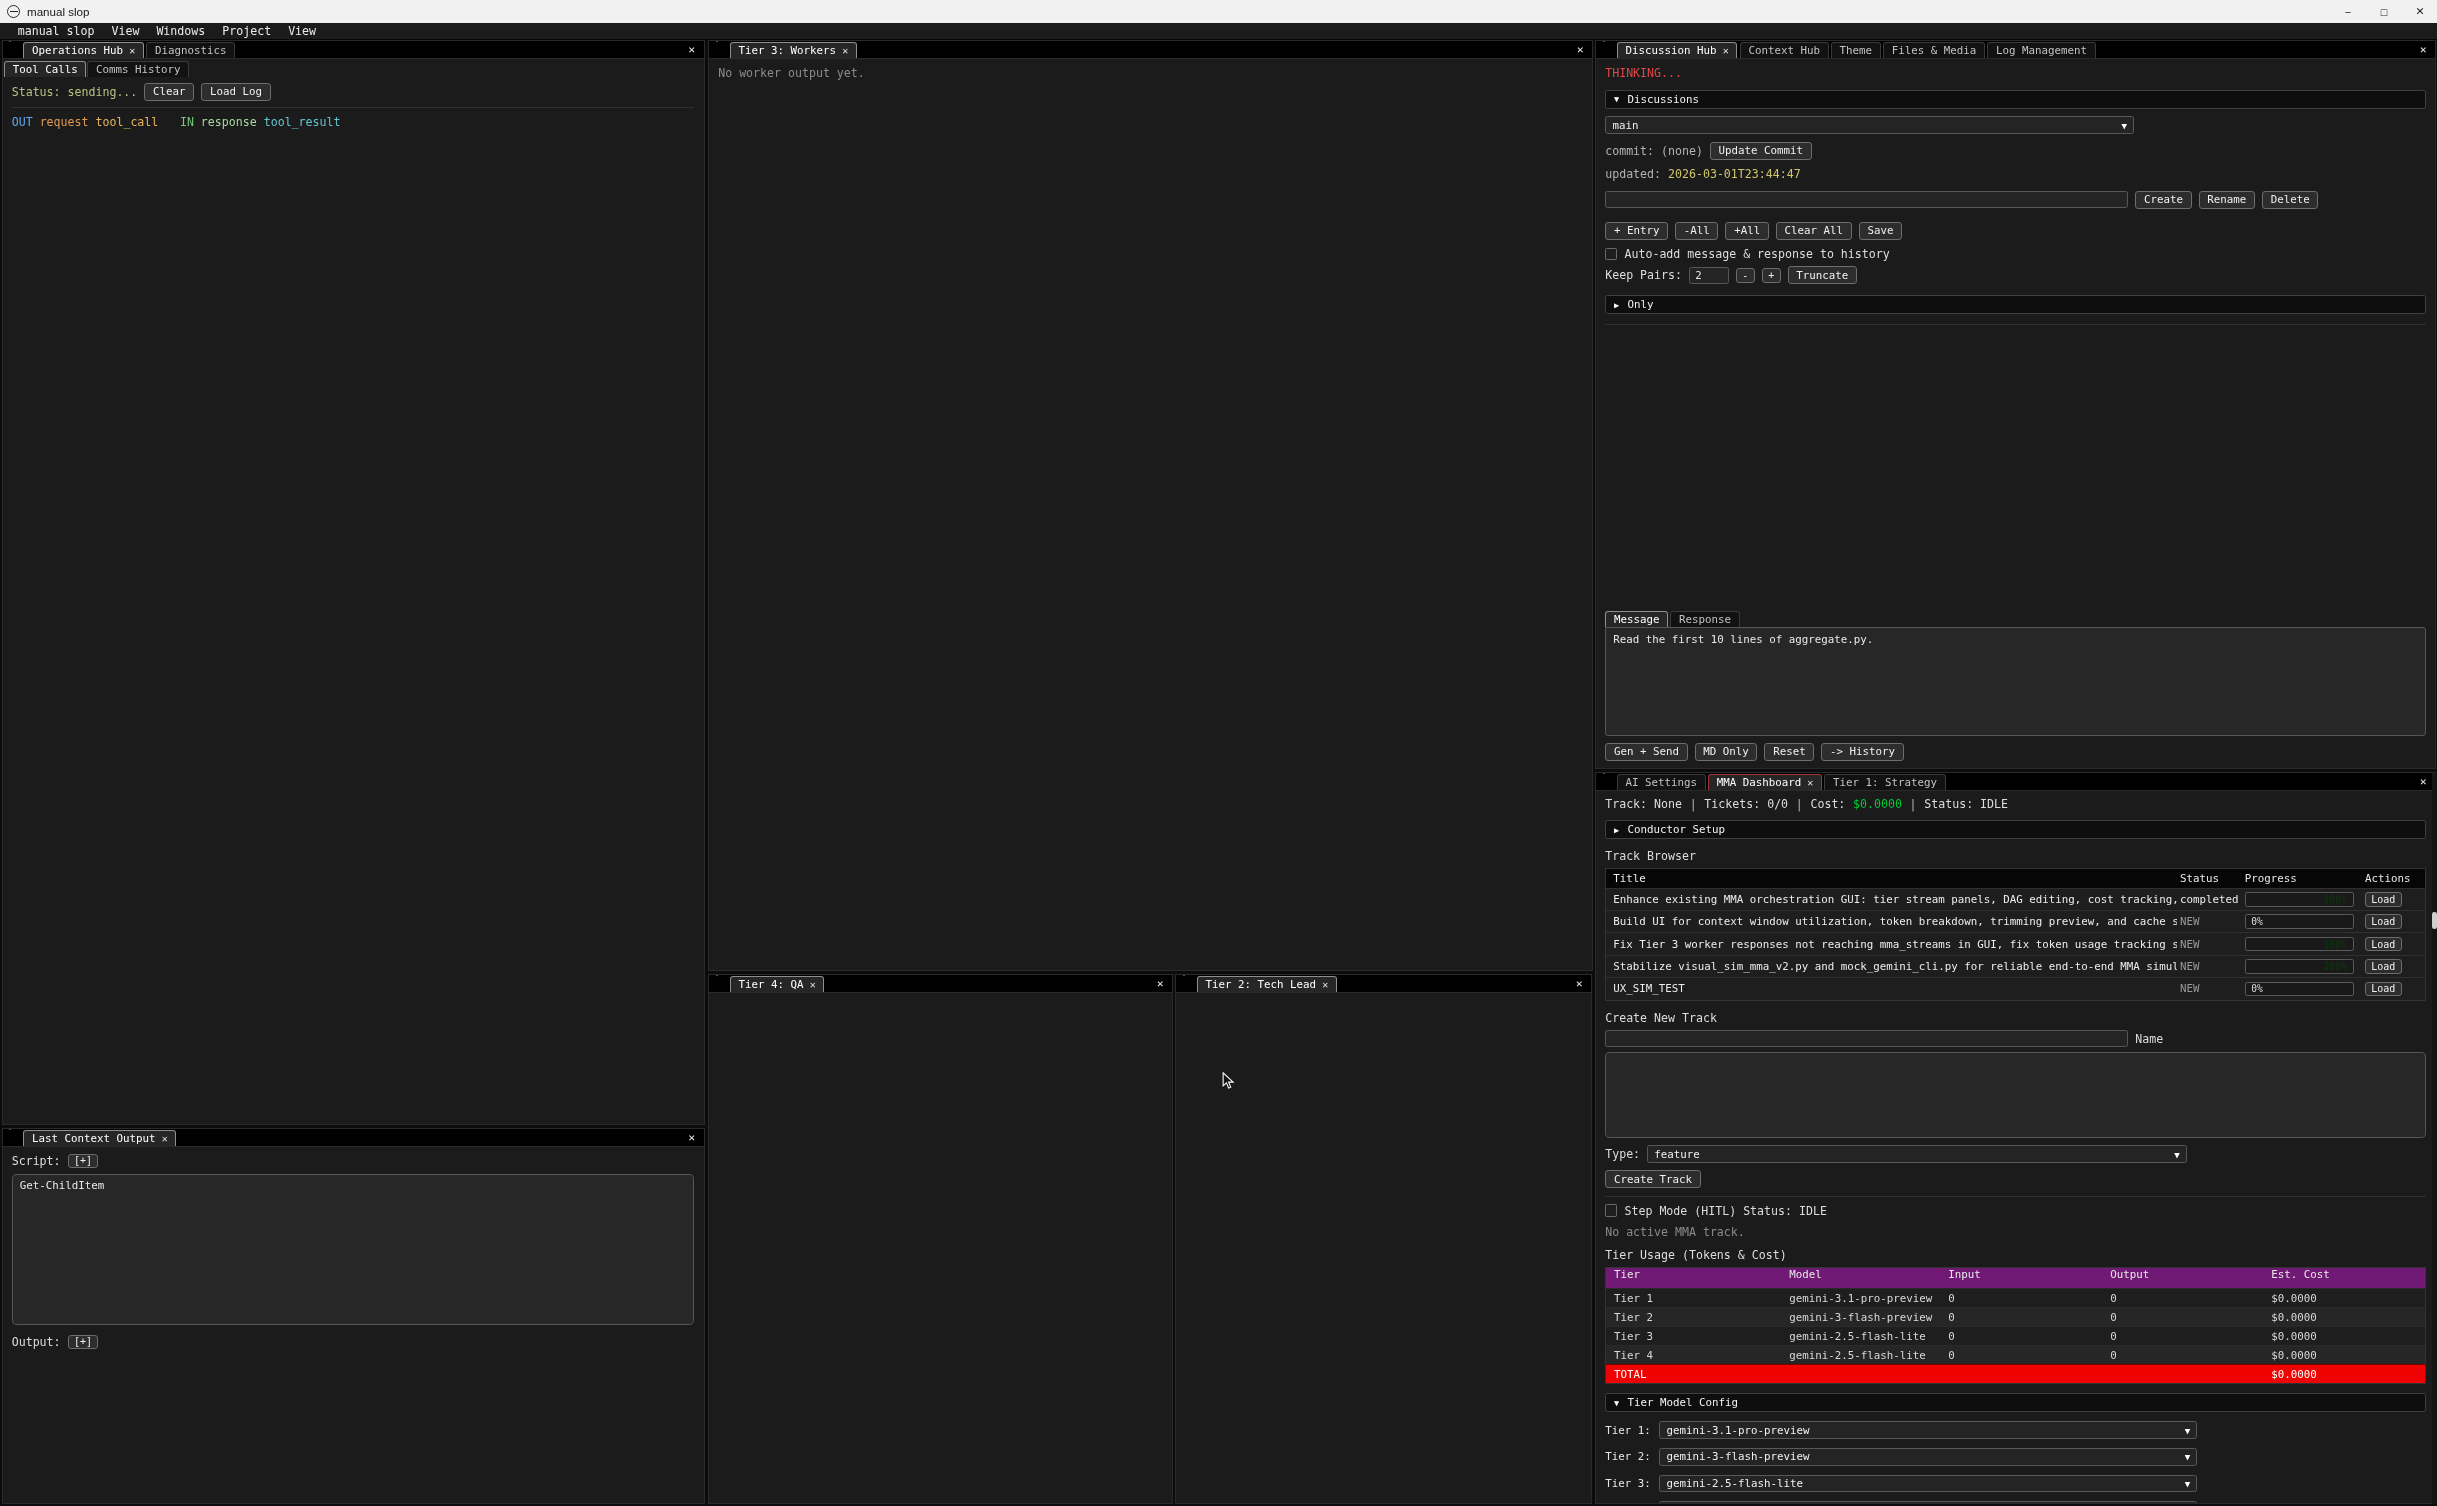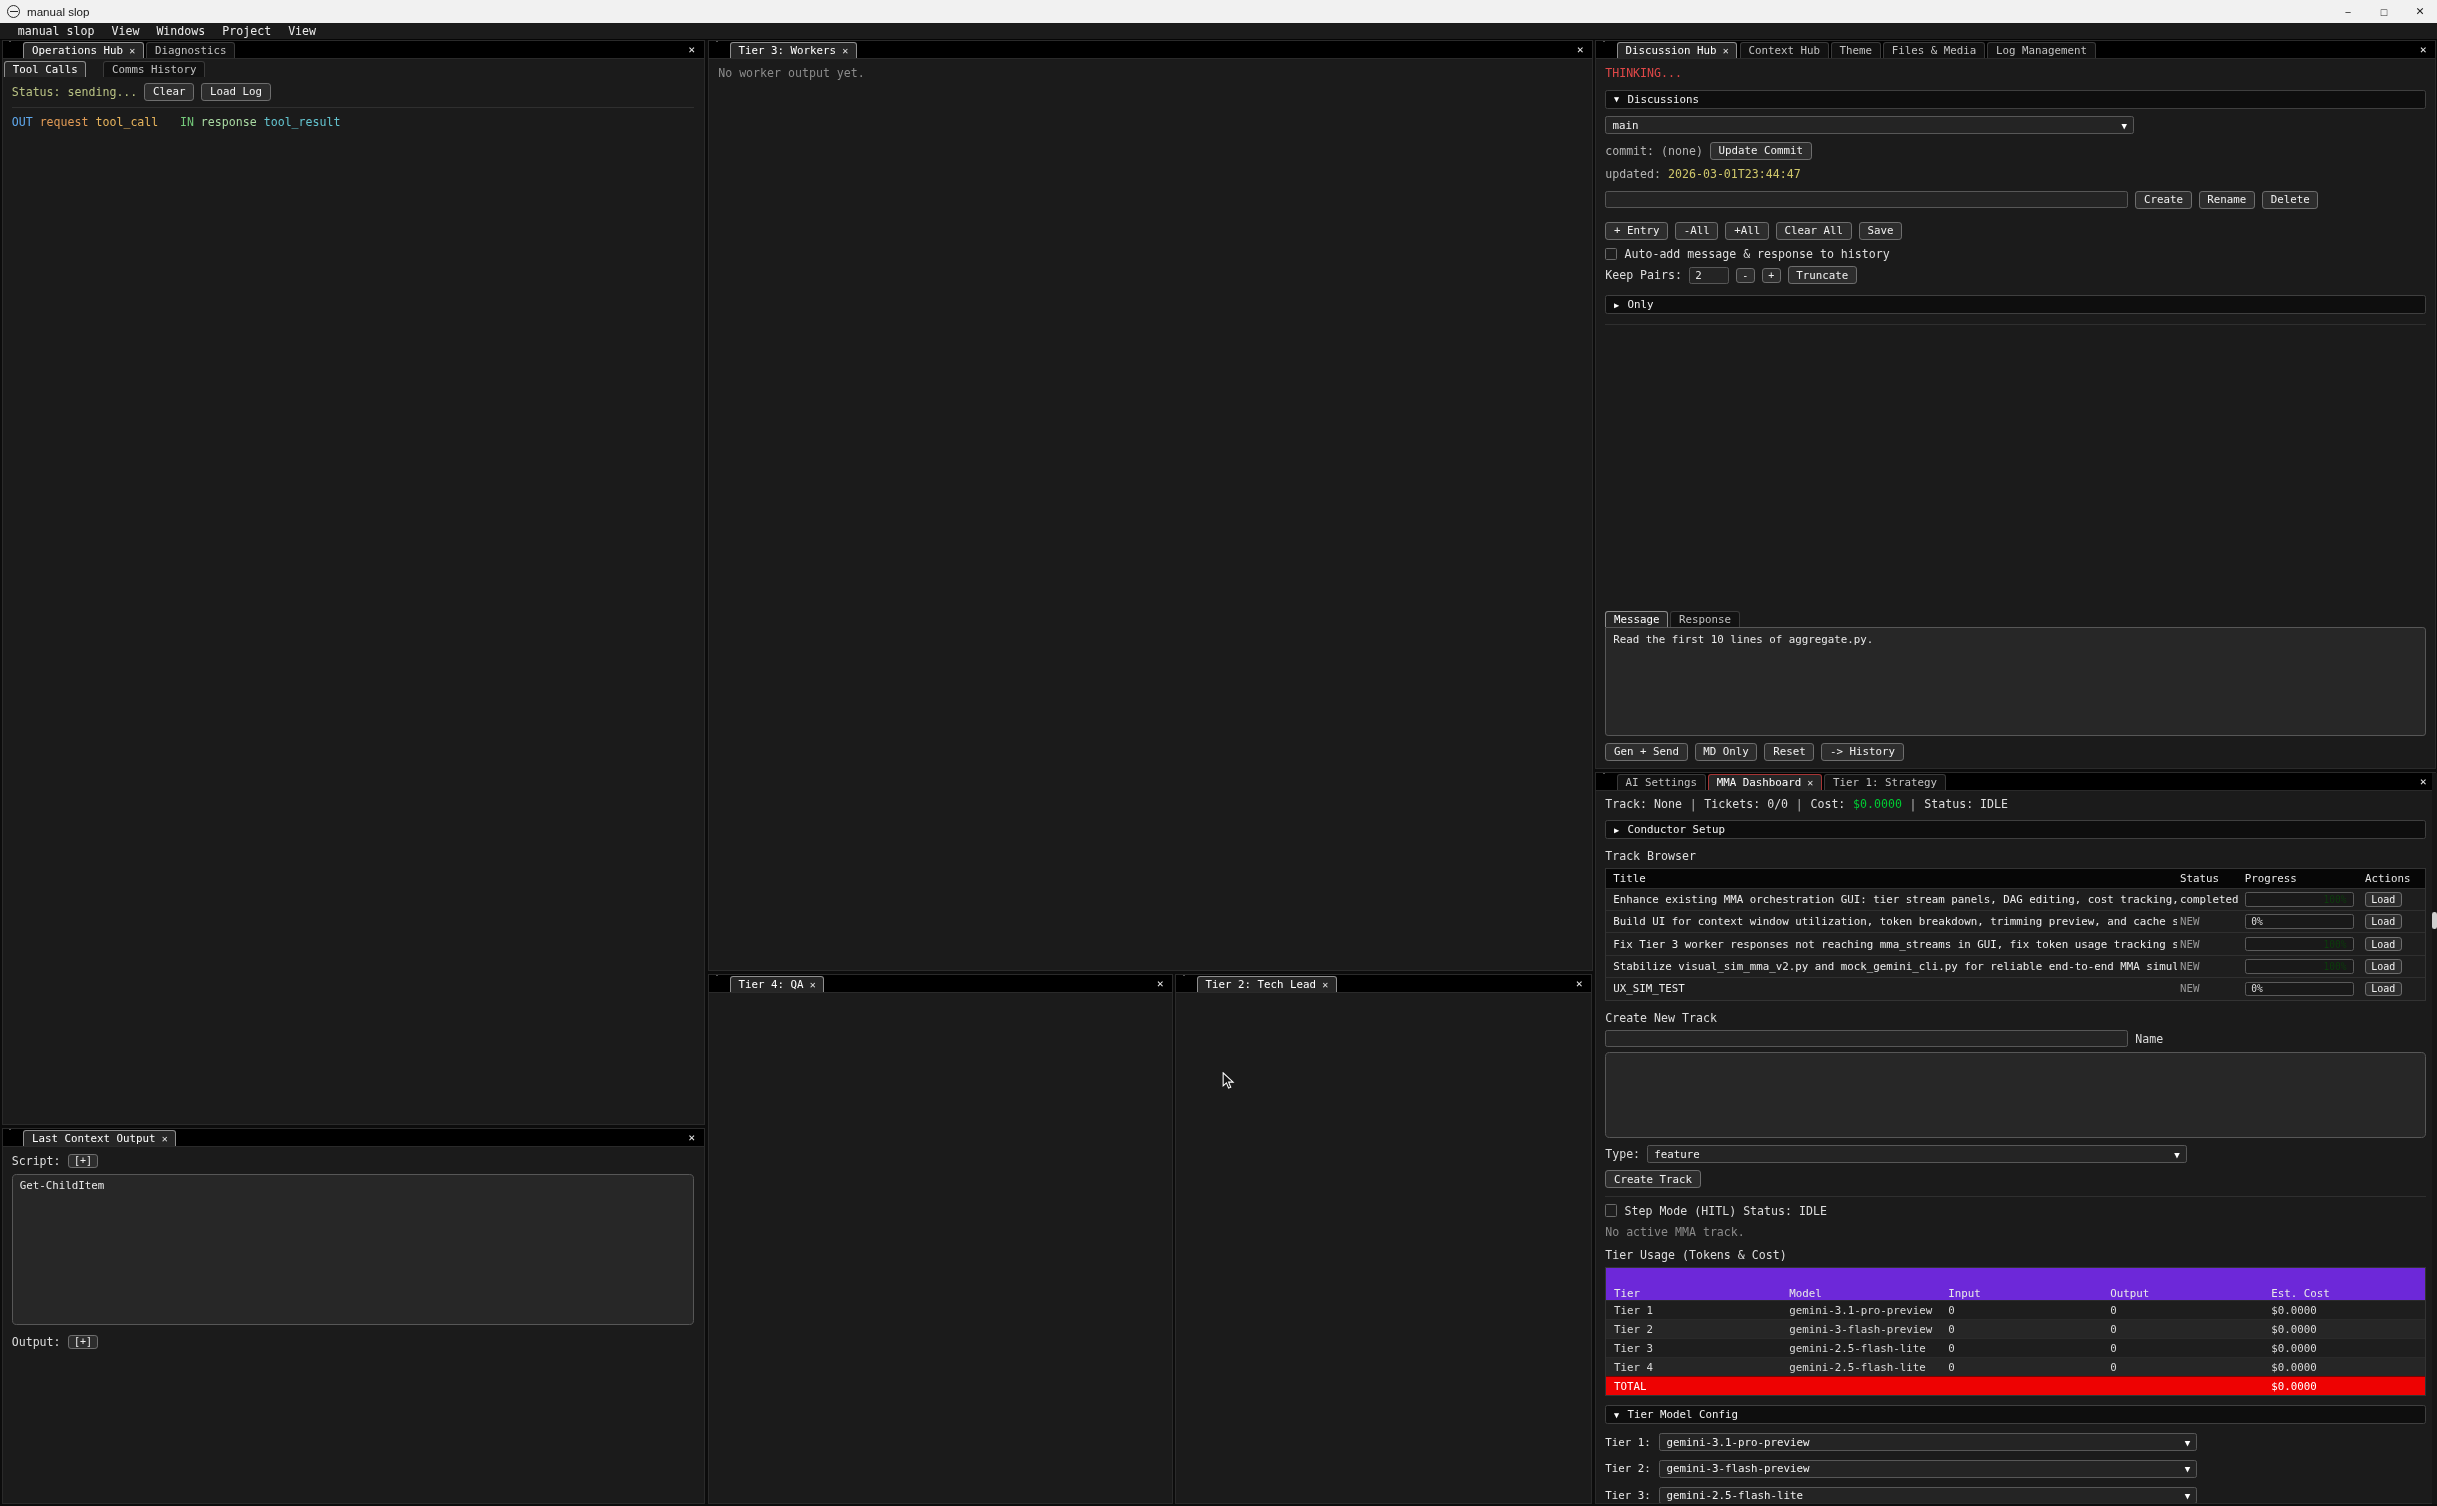--- a/index.html
+++ b/index.html
@@ -47,21 +47,21 @@
 .select .arrow{margin-left:auto;font-size:9.2px;color:#fff}
 .collapse-header{border:0.8px solid #3f3f3f;border-radius:2.3px;background:#0e0e0e;height:19px;
   display:flex;align-items:center;gap:8.5px;padding:0 7.7px;color:#f2f2f2;font-size:10.8px}
 .arrow-glyph{font-size:8.5px;color:#fff}
 .checkbox{width:12.3px;height:12.3px;background:#1e1e1e;border:0.8px solid #6a6a6a;border-radius:1.5px;display:inline-block;flex:0 0 auto}
 .hline{height:0.8px;background:#2f2f2f}
 .row{display:flex;align-items:center;gap:7px}
 .dimtext{color:#8b8b8b}
 
 
-.innerstrip{display:flex;gap:17px;align-items:flex-end;height:17px;margin:1.5px 0 0 1.5px}
+.innerstrip{display:flex;gap:1px;align-items:flex-end;height:17px;margin:1.5px 0 0 1.5px}
 .status-text{color:#b9c283}
 .lg-out{color:#5fa8ec}.lg-req{color:#e09a55}.lg-toolcall{color:#e6b35c}
 .lg-in{color:#74c97a}.lg-resp{color:#a9d9a2}.lg-toolres{color:#63c3ce}
 
 
 .thinking{color:#e04848}
 .graylabel{color:#b3b3b3}
 .yellowval{color:#cfc76a}
 .msg-block{position:absolute;left:9.2px;right:9.2px;bottom:7px}
 .mtabs{display:flex;gap:2.3px;align-items:flex-end;height:17px}
@@ -76,21 +76,21 @@
 .c-status.dim{color:#989898}
 .c-progress{width:117px;flex:0 0 auto;display:flex;align-items:center}
 .c-actions{width:63px;flex:0 0 auto;display:flex;padding-left:3.1px}
 .pbar{width:109px;height:14.6px;background:#191919;border:0.8px solid #5a5a5a;border-radius:2.3px;position:relative;overflow:hidden}
 .pbar .fill{height:100%;background:#00dd00;border-radius:1.5px;width:0}
 .pbar .plabel{position:absolute;top:0.8px;left:5.4px;font-size:9.6px;color:#dedede}
 .pbar.full .plabel{left:auto;right:6.2px;color:#0b3c0b}
 
 
 .utable{border:0.8px solid #333;margin-top:4.6px}
-.uhead{display:flex;background:#6d28d9;height:32px;align-items:flex-end;color:#e8e8e8;font-size:10.8px}
+.uhead{display:flex;background:#701a75;height:20px;align-items:flex-start;color:#e8e8e8;font-size:10.8px}
 .urow{display:flex;height:19px;align-items:center;font-size:10.8px;border-top:0.8px solid #2a2a2a;background:#1e1e1e;color:#d8d8d8}
 .urow.alt{background:#262626}
 .u-tier{width:183px;padding:0 7.7px;flex:0 0 auto}
 .u-model{width:159px;flex:0 0 auto}
 .u-input{width:162px;flex:0 0 auto}
 .u-output{width:161px;flex:0 0 auto}
 .u-cost{flex:1}
 .total-row{background:#ee0202;color:#fff;border-top:0.8px solid #7d0000}
 
 

